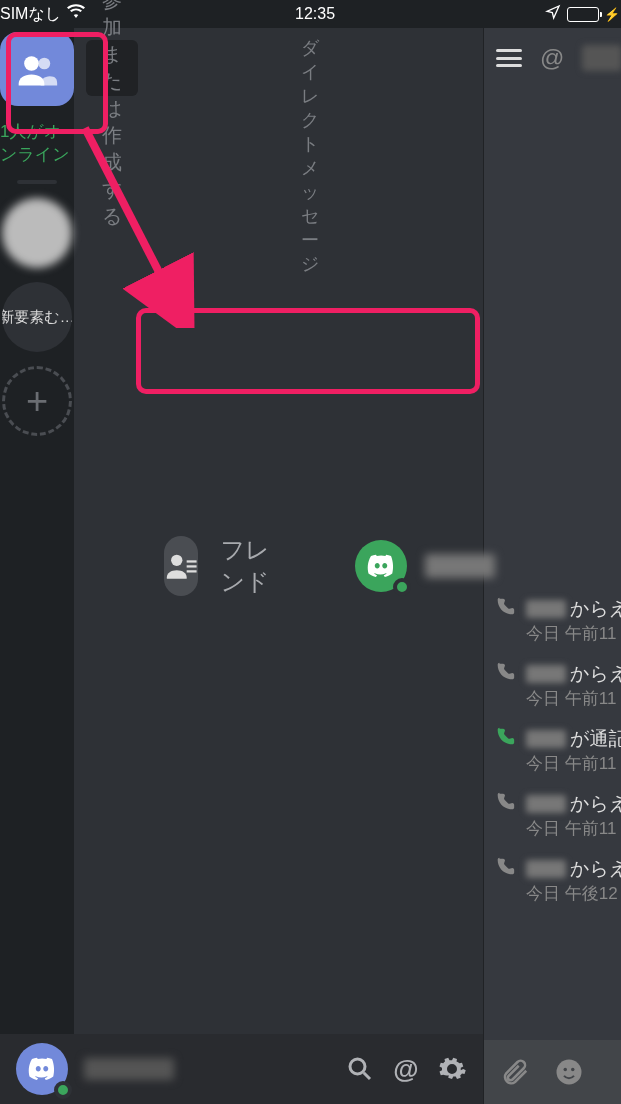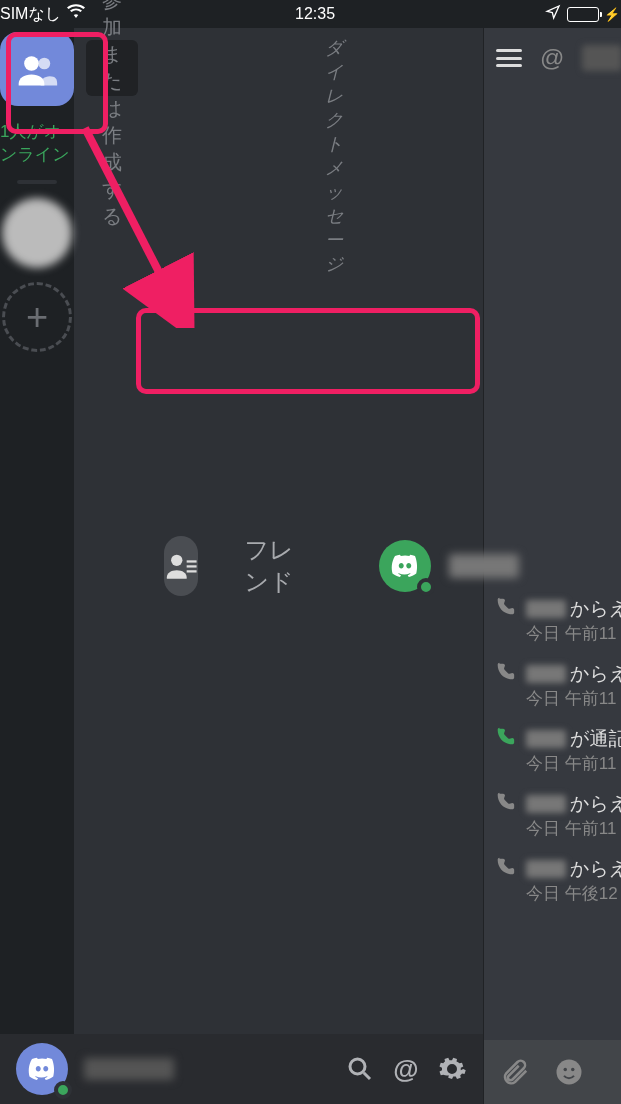--- a/index.html
+++ b/index.html
@@ -119,22 +119,22 @@
   color: #7a7d82; font-size: 20px;
 }
 .friends-row {
   display: flex; align-items: center; gap: 22px;
   padding: 16px 14px;
 }
 .friends-avatar {
   width: 60px; height: 60px; border-radius: 30px; background: #4a4d52;
   display: flex; align-items: center; justify-content: center;
 }
-.friends-label { font-size: 24px; color: #a8aaae; margin-left: 24px; }
-.section-label { padding: 8px 16px; color: #7a7d82; font-size: 18px; font-style: italic; }
+.friends-label { font-size: 24px; color: #a8aaae; }
+.section-label { padding: 8px 16px; color: #7a7d82; font-size: 18px; }
 
 .dm-item {
   margin: 4px 10px; padding: 10px 10px;
   display: flex; align-items: center; gap: 18px;
   border-radius: 6px;
 }
 .dm-avatar {
   width: 52px; height: 52px; border-radius: 26px; background: #3ba55c;
   display: flex; align-items: center; justify-content: center; position: relative;
 }
@@ -290,20 +290,23 @@
         <svg viewBox="0 0 24 24" width="44" height="44" fill="#fff">
             <circle cx="9" cy="9" r="4"></circle>
             <circle cx="16" cy="9" r="3.2" fill="#fff" opacity=".7"></circle>
             <path d="M2 20c0-3 3-5 7-5s7 2 7 5v1H2v-1z"></path>
             <path d="M14 20c0-2 2-4 5-4s4 1.5 4 4v1h-9v-1z" opacity=".7"></path>
           </svg>
       </div>
       <span class="online-text">1人がオンライン</span>
       <div class="rail-divider"></div>
       <div class="server-circle blurred"></div>
+      <div class="server-circle text">
+        <span>新要素む…</span>
+      </div>
       <div class="add-circle">
         <span>+</span>
       </div>
     </div>
 
     <div class="dm-col">
       <div class="search-row">
         <div class="search-box">
           <span>会話に参加または作成する</span>
         </div>

